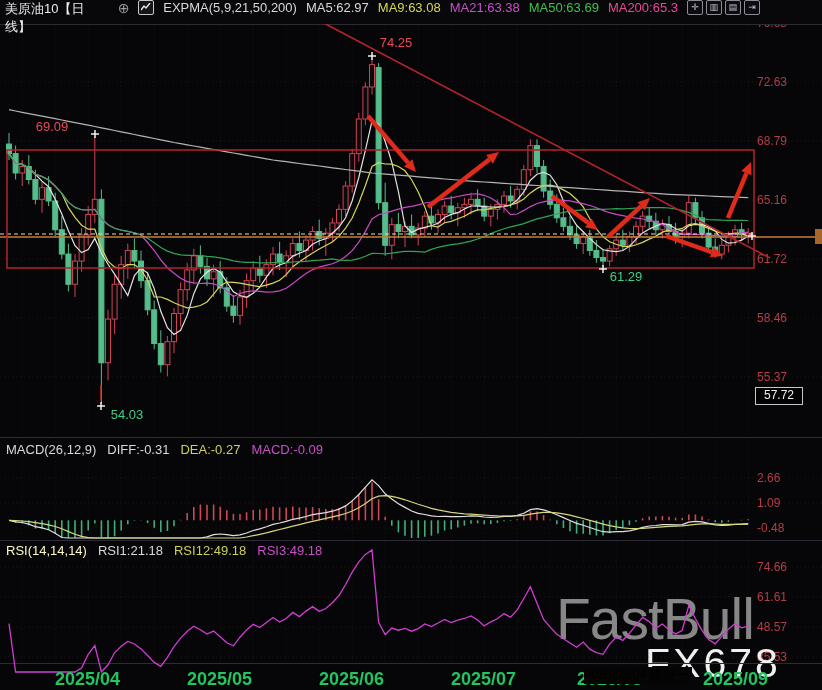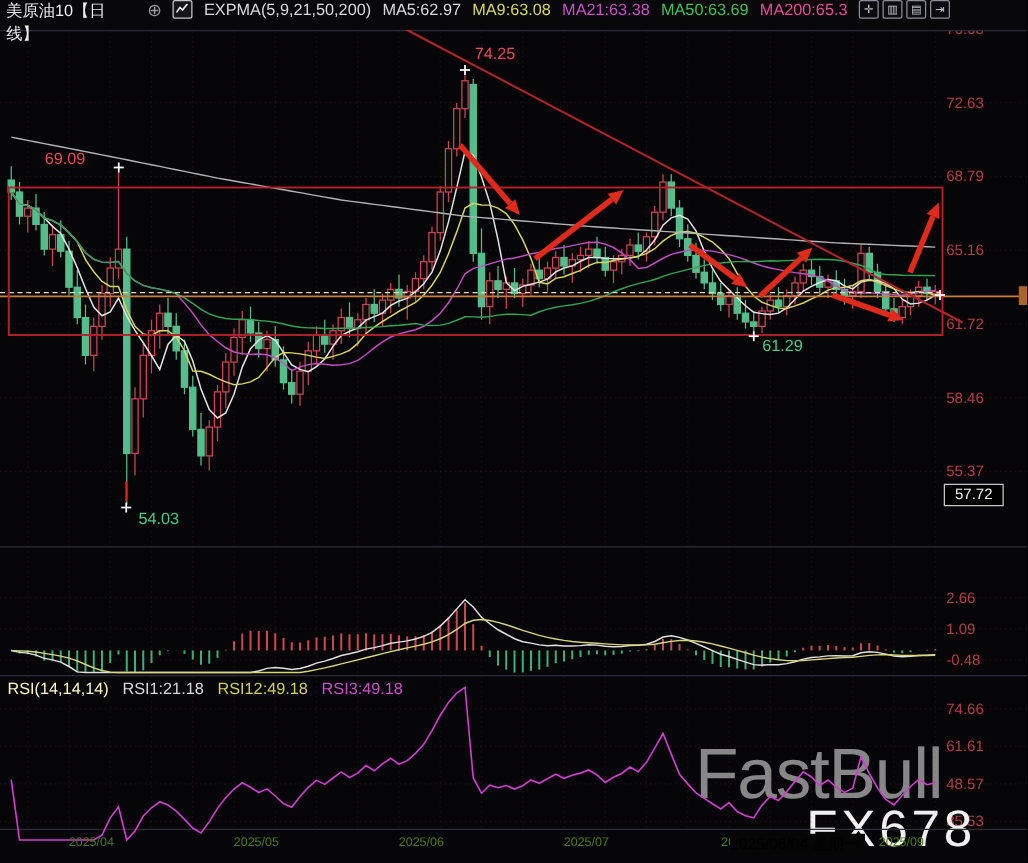--- a/index.html
+++ b/index.html
@@ -21,21 +21,21 @@
   
   #dyn{position:absolute;inset:0;z-index:1;}
   #dyn .ylab{position:absolute;left:757px;font-size:12px;transform:translateY(-50%);}
   #wm{position:absolute;z-index:2;pointer-events:none;}
   #wm .l1{position:absolute;left:556px;top:586px;font-size:57px;font-weight:400;color:#878787;letter-spacing:-1px;}
   #wm .l2{position:absolute;left:645px;top:640px;font-size:41px;font-weight:400;color:#f0f0f0;letter-spacing:3px;}
   #chart{position:absolute;left:0;top:0;z-index:3;}
   .overlay{position:absolute;z-index:5;}
   #pricebox{left:755px;top:339px;width:46px;height:16px;border:1px solid #c6c6c6;background:#000;
             color:#f2f2f2;font-size:12px;line-height:15px;text-align:center;margin-top:48px;}
-  .xlab{position:absolute;top:669px;font-size:10px;color:#4d7c0f;z-index:4;}
+  .xlab{position:absolute;top:669px;font-size:18px;color:#22c55e;z-index:4;font-weight:bold;}
   #xcross{position:absolute;left:584px;top:667px;font-size:12.5px;background:#050505;z-index:5;padding-right:4px;}
   #edgeclip{left:815px;top:229px;width:7px;height:15px;background:#a8662a;}
 </style>
 </head>
 <body>
 
 <div id="app">
 
   <div id="dyn">
       <div class="ylab" style="top: 23px; color: rgb(178, 62, 72);">76.68</div>
@@ -500,20 +500,26 @@
     <span style="color:#3cc24e">MA50:63.69</span>
     <span style="color:#ec4899">MA200:65.3</span>
     <span class="tbicons">
       <span class="ic">✛</span>
       <span class="ic">▥</span>
       <span class="ic">▤</span>
       <span class="ic">⇥</span>
     </span>
   </div>
 
+  <div class="subhead" style="top:442px">
+    <span style="color:#d8d8d8">MACD(26,12,9)</span>
+    <span style="color:#d8d8d8">DIFF:-0.31</span>
+    <span style="color:#cfcf5a">DEA:-0.27</span>
+    <span style="color:#c94fc9">MACD:-0.09</span>
+  </div>
 
   <div class="subhead" style="top:543px">
     <span style="color:#fef9c3">RSI(14,14,14)</span>
     <span style="color:#d8d8d8">RSI1:21.18</span>
     <span style="color:#cfcf5a">RSI12:49.18</span>
     <span style="color:#c94fc9">RSI3:49.18</span>
   </div>
 
   <span class="xlab" style="left:55px">2025/04</span>
   <span class="xlab" style="left:187px">2025/05</span>

